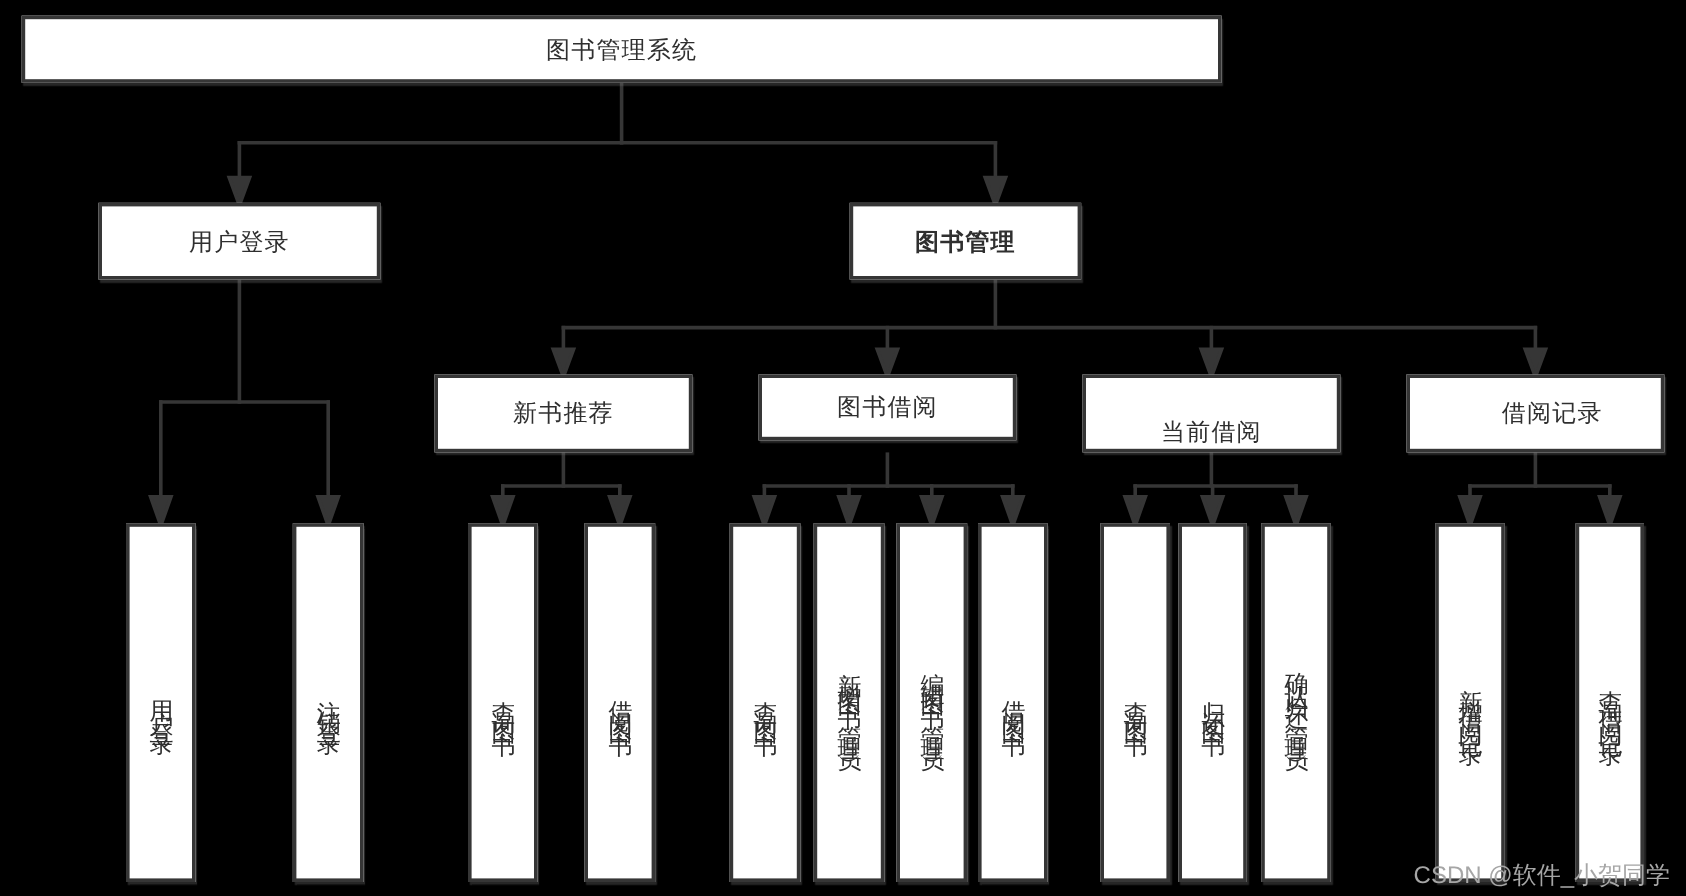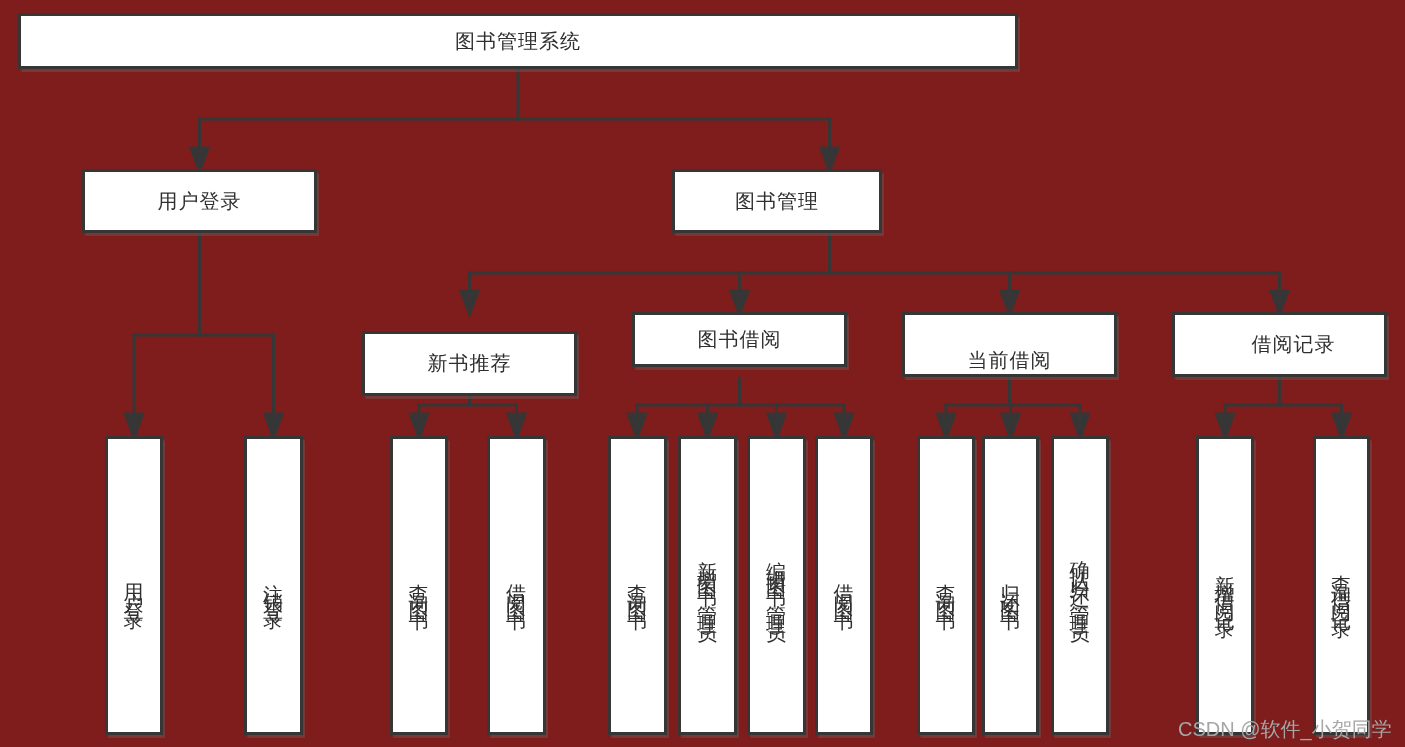--- a/index.html
+++ b/index.html
@@ -5,21 +5,21 @@
   html, body {
     margin: 0;
     padding: 0;
     background: #ffffff;
     font-family: "Liberation Sans", sans-serif;
   }
   #stage {
     position: relative;
     width: 1405px;
     height: 747px;
-    background: #7f1d1d;
+    background: #000000;
     overflow: hidden;
   }
   #wires {
     position: absolute;
     left: 0; top: 0;
     width: 1405px;
     height: 747px;
     z-index: 1;
   }
   .node {
@@ -137,25 +137,25 @@
     </g>
   </svg>
 
   <div class="node" style="left:18px; top:13px; width:1000px; height:56px;">
     <span class="lbl">图书管理系统</span>
   </div>
 
   <div class="node" style="left:82px; top:169px; width:235px; height:64px;">
     <span class="lbl">用户登录</span>
   </div>
-  <div class="node" style="left:672px; top:169px; width:210px; height:64px;">
+  <div class="node" style="left:708px; top:169px; width:193px; height:64px;font-weight:bold;">
     <span class="lbl">图书管理</span>
   </div>
 
-  <div class="node" style="left:362px; top:312px; width:215px; height:65px;margin-top:19px;">
+  <div class="node" style="left:362px; top:312px; width:215px; height:65px;">
     <span class="lbl">新书推荐</span>
   </div>
   <div class="node" style="left:632px; top:312px; width:215px; height:55px;">
     <span class="lbl">图书借阅</span>
   </div>
   <div class="node" style="left:902px; top:312px; width:215px; height:65px;align-items:flex-end;">
     <span class="lbl">当前借阅</span>
   </div>
   <div class="node" style="left:1172px; top:312px; width:215px; height:65px;padding-left:28px;">
     <span class="lbl">借阅记录</span>

